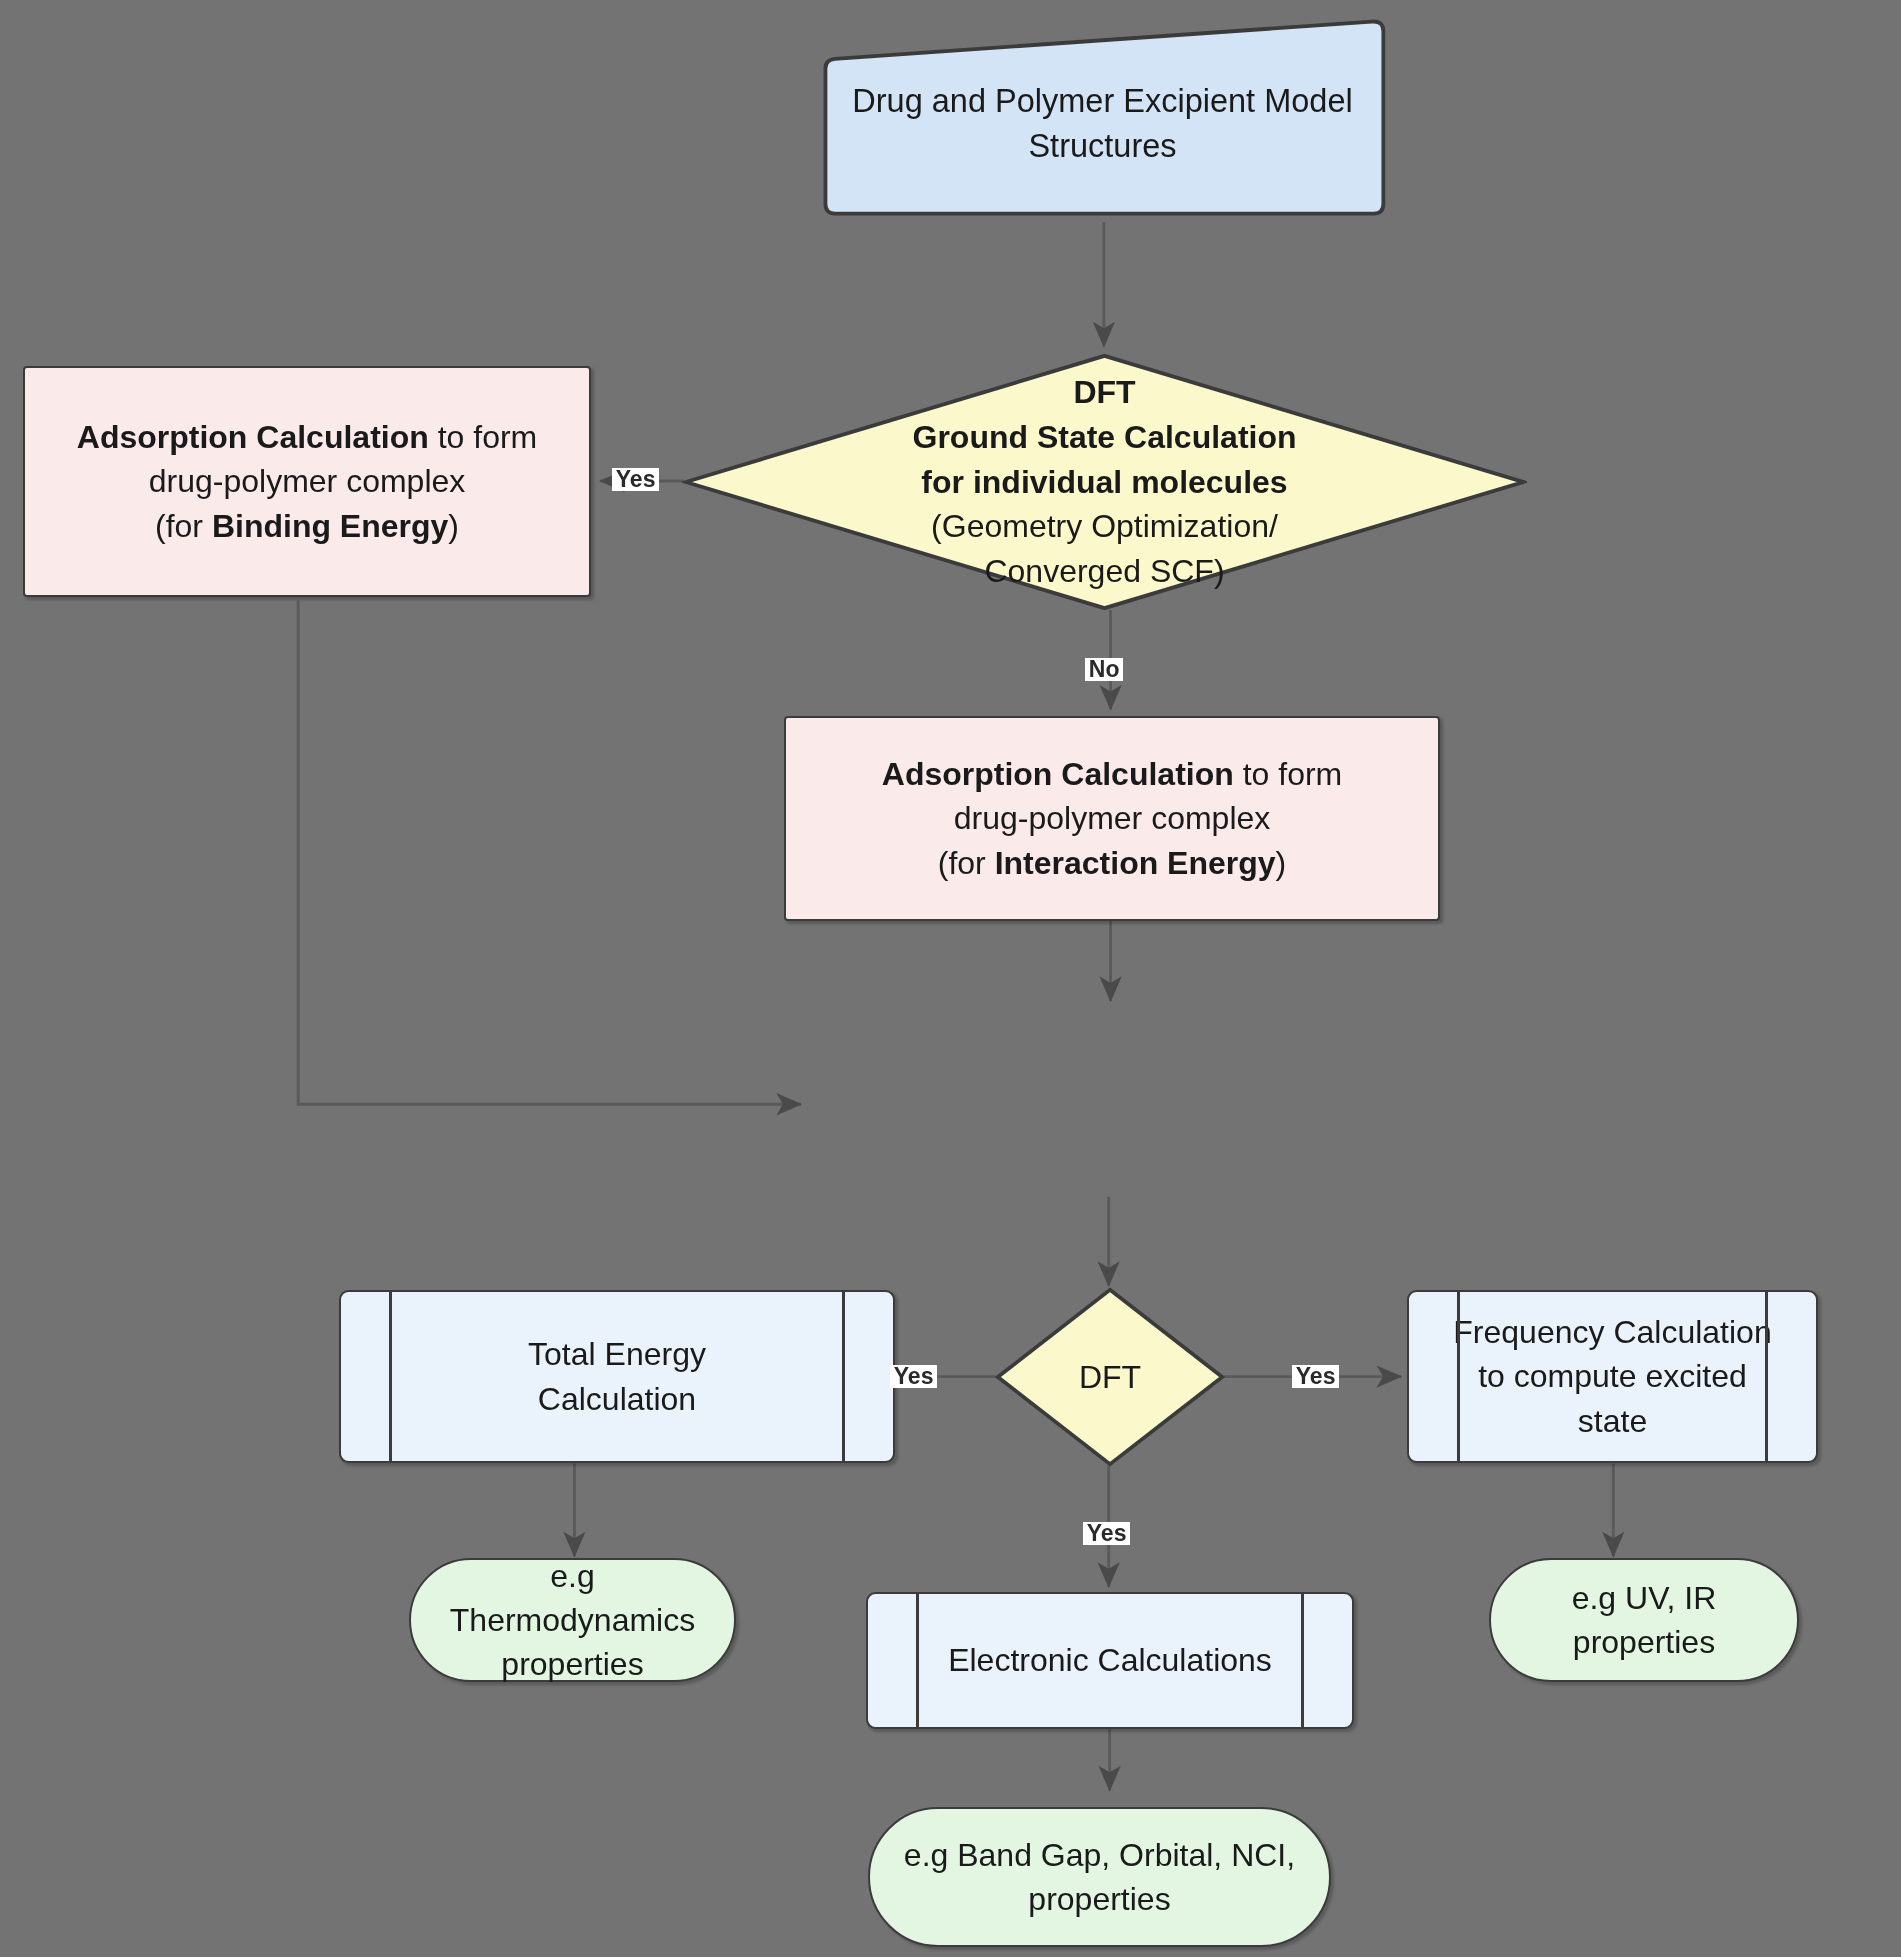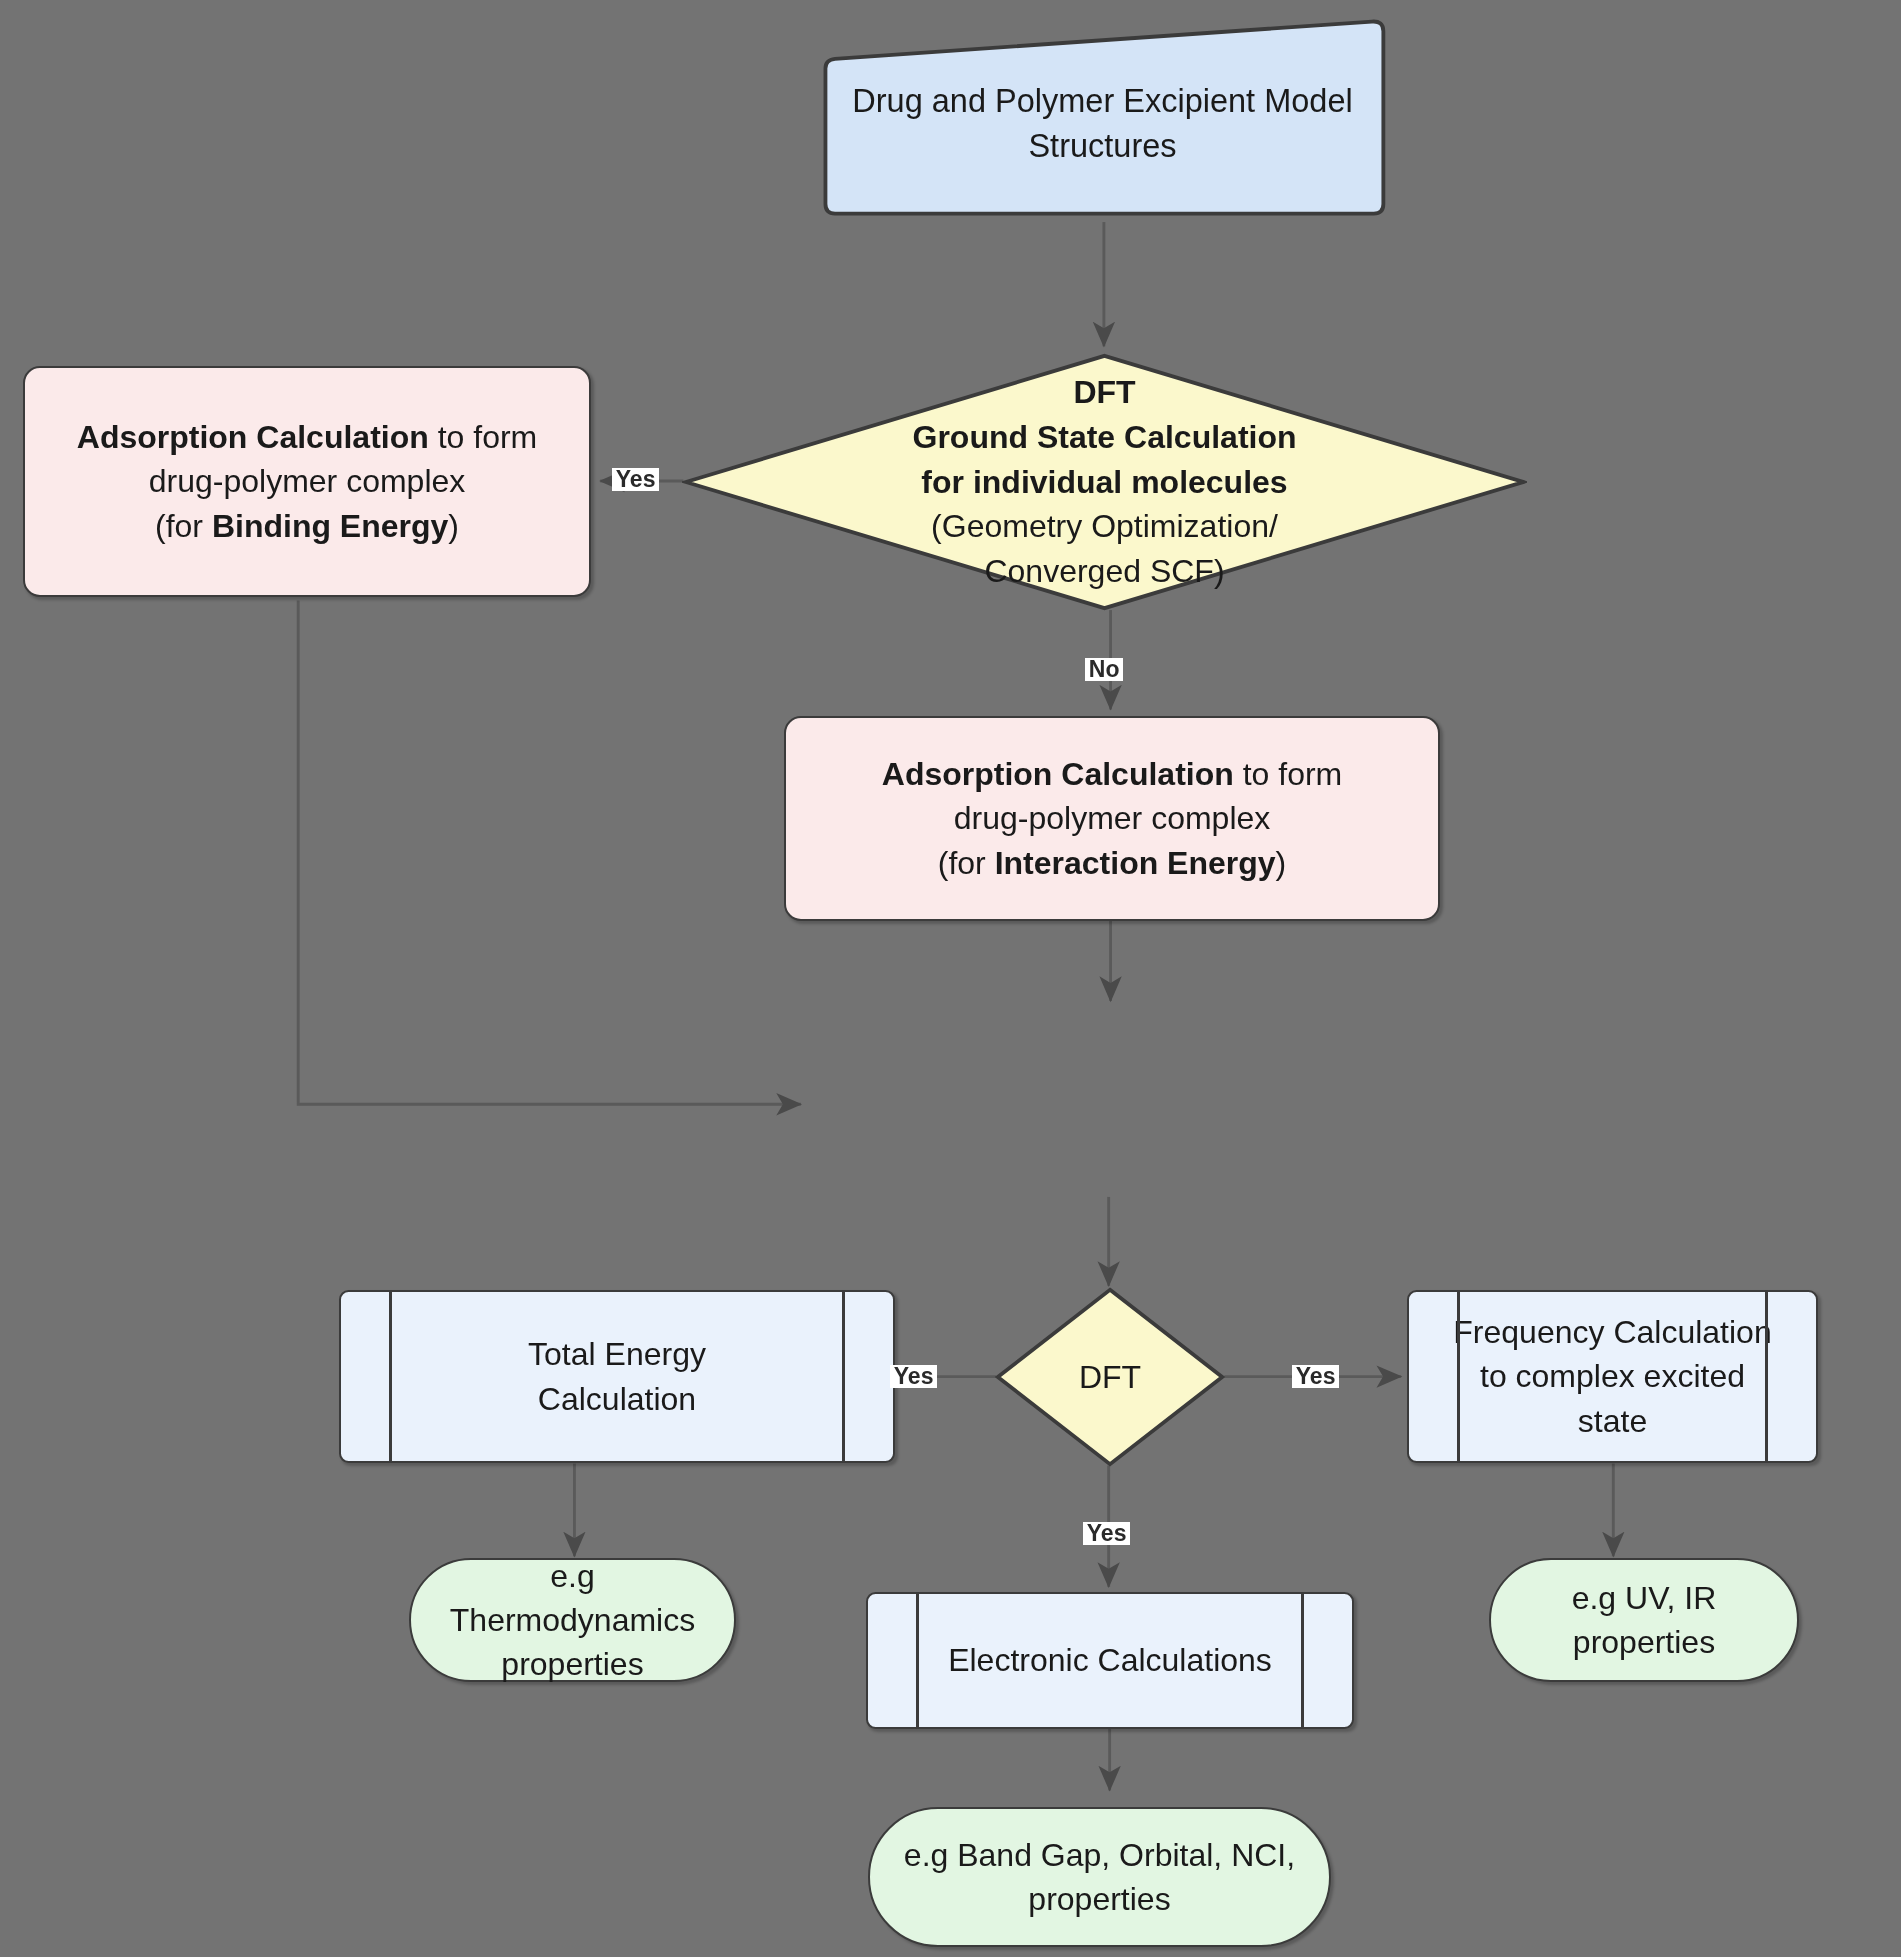--- a/index.html
+++ b/index.html
@@ -35,21 +35,21 @@
     color: #1a1a1a;
     line-height: 1.38;
   }
   .node .txt {
     padding: 0 13.4px;
     width: 100%;
   }
   
   .rect {
     border: 2.9px solid #3b3b3b;
-    border-radius: 17px;
+    border-radius: 4px;
     box-shadow: 2.9px 2.9px 2.9px rgba(0,0,0,0.22);
   }
   .fill-pink  { background: #fbeaea; }
   .fill-yellow{ background: #fbf8cc; }
   .fill-green { background: #e2f6e2; }
   .fill-lblue { background: #eaf2fc; }
 
   
   .pill {
     border: 2.9px solid #3b3b3b;
@@ -220,21 +220,21 @@
       <span>Total Energy</span><br>
       <span>Calculation</span>
     </div>
   </div>
 
   <div class="node predef fill-lblue f33" style="left:1407px; top:1290px; width:411px; height:173px;">
     <span class="bar-l"></span>
     <span class="bar-r"></span>
     <div class="txt">
       <span>Frequency Calculation</span><br>
-      <span>to complex excited</span><br>
+      <span>to compute excited</span><br>
       <span>state</span>
     </div>
   </div>
 
   <div class="node predef fill-lblue f33" style="left:866px; top:1592px; width:488px; height:137px;">
     <span class="bar-l"></span>
     <span class="bar-r"></span>
     <div class="txt">Electronic Calculations</div>
   </div>
 

